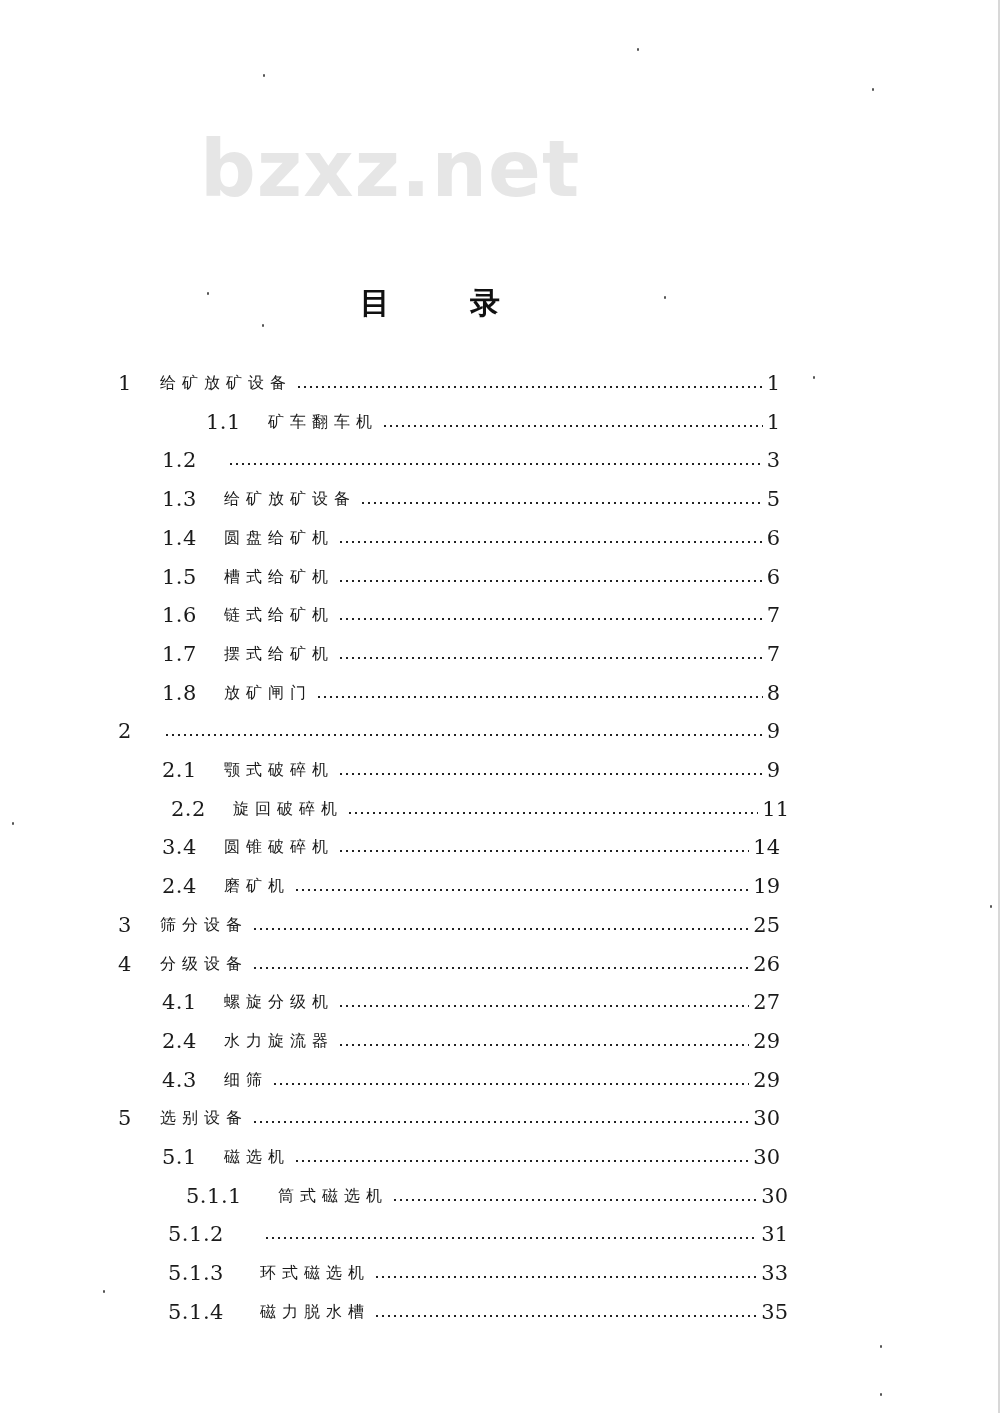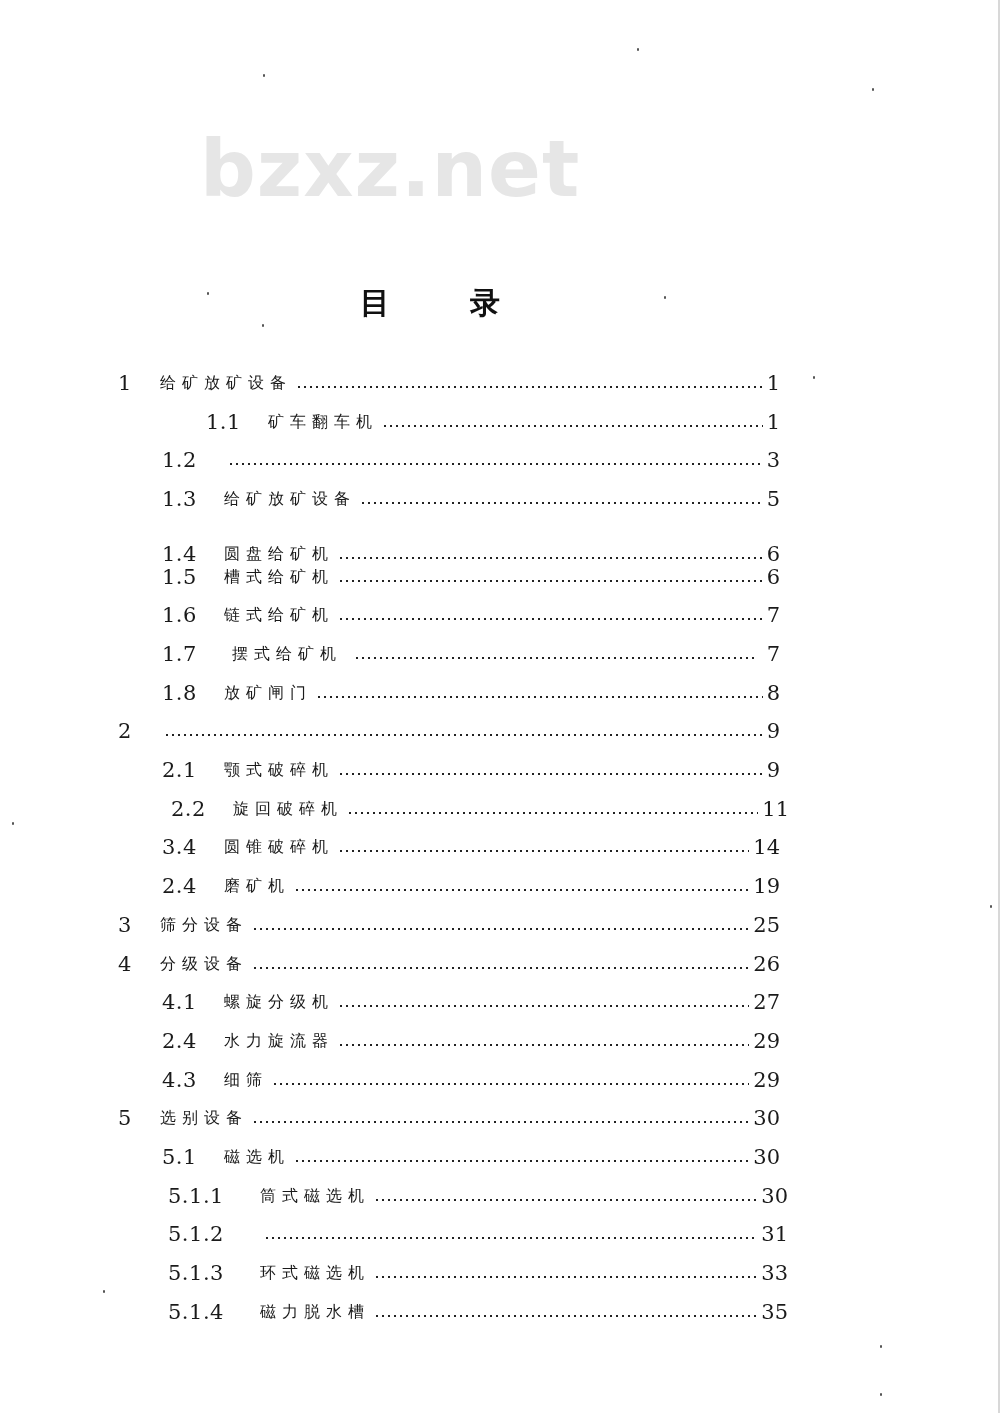--- a/index.html
+++ b/index.html
@@ -128,39 +128,39 @@
       <span class="toc-num" style="width: 62px;">1.2</span>
       <span class="toc-leader"></span>
       <span class="toc-page">3</span>
     </div>
     <div class="toc-row" style="top: 116.1px; left: 162px; width: 618px;">
       <span class="toc-num" style="width: 62px;">1.3</span>
       <span class="toc-label">给矿放矿设备</span>
       <span class="toc-leader"></span>
       <span class="toc-page">5</span>
     </div>
-    <div class="toc-row" style="top: 154.8px; left: 162px; width: 618px; margin-top: 16px;">
+    <div class="toc-row" style="top: 154.8px; left: 162px; width: 618px;">
       <span class="toc-num" style="width: 62px;">1.4</span>
       <span class="toc-label">圆盘给矿机</span>
       <span class="toc-leader"></span>
       <span class="toc-page">6</span>
     </div>
     <div class="toc-row" style="top: 193.5px; left: 162px; width: 618px;">
       <span class="toc-num" style="width: 62px;">1.5</span>
       <span class="toc-label">槽式给矿机</span>
       <span class="toc-leader"></span>
       <span class="toc-page">6</span>
     </div>
     <div class="toc-row" style="top: 232.2px; left: 162px; width: 618px;">
       <span class="toc-num" style="width: 62px;">1.6</span>
       <span class="toc-label">链式给矿机</span>
       <span class="toc-leader"></span>
       <span class="toc-page">7</span>
     </div>
-    <div class="toc-row" style="top: 270.9px; left: 162px; width: 618px; gap: 8px;">
+    <div class="toc-row" style="top: 270.9px; left: 162px; width: 618px;">
       <span class="toc-num" style="width: 62px;">1.7</span>
       <span class="toc-label">摆式给矿机</span>
       <span class="toc-leader"></span>
       <span class="toc-page">7</span>
     </div>
     <div class="toc-row" style="top: 309.6px; left: 162px; width: 618px;">
       <span class="toc-num" style="width: 62px;">1.8</span>
       <span class="toc-label">放矿闸门</span>
       <span class="toc-leader"></span>
       <span class="toc-page">8</span>
@@ -230,21 +230,21 @@
       <span class="toc-leader"></span>
       <span class="toc-page">30</span>
     </div>
     <div class="toc-row" style="top: 774px; left: 162px; width: 618px;">
       <span class="toc-num" style="width: 62px;">5.1</span>
       <span class="toc-label">磁选机</span>
       <span class="toc-leader"></span>
       <span class="toc-page">30</span>
     </div>
     <div class="toc-row" style="top: 812.7px; left: 168px; width: 620px;">
-      <span class="toc-num" style="width: 92px;">5.1.1</span>
+      <span class="toc-num" style="width: 92px; margin-left: 18px;">5.1.1</span>
       <span class="toc-label">筒式磁选机</span>
       <span class="toc-leader"></span>
       <span class="toc-page">30</span>
     </div>
     <div class="toc-row" style="top: 851.4px; left: 168px; width: 620px;">
       <span class="toc-num" style="width: 92px;">5.1.2</span>
       <span class="toc-leader"></span>
       <span class="toc-page">31</span>
     </div>
     <div class="toc-row" style="top: 890.1px; left: 168px; width: 620px;">

